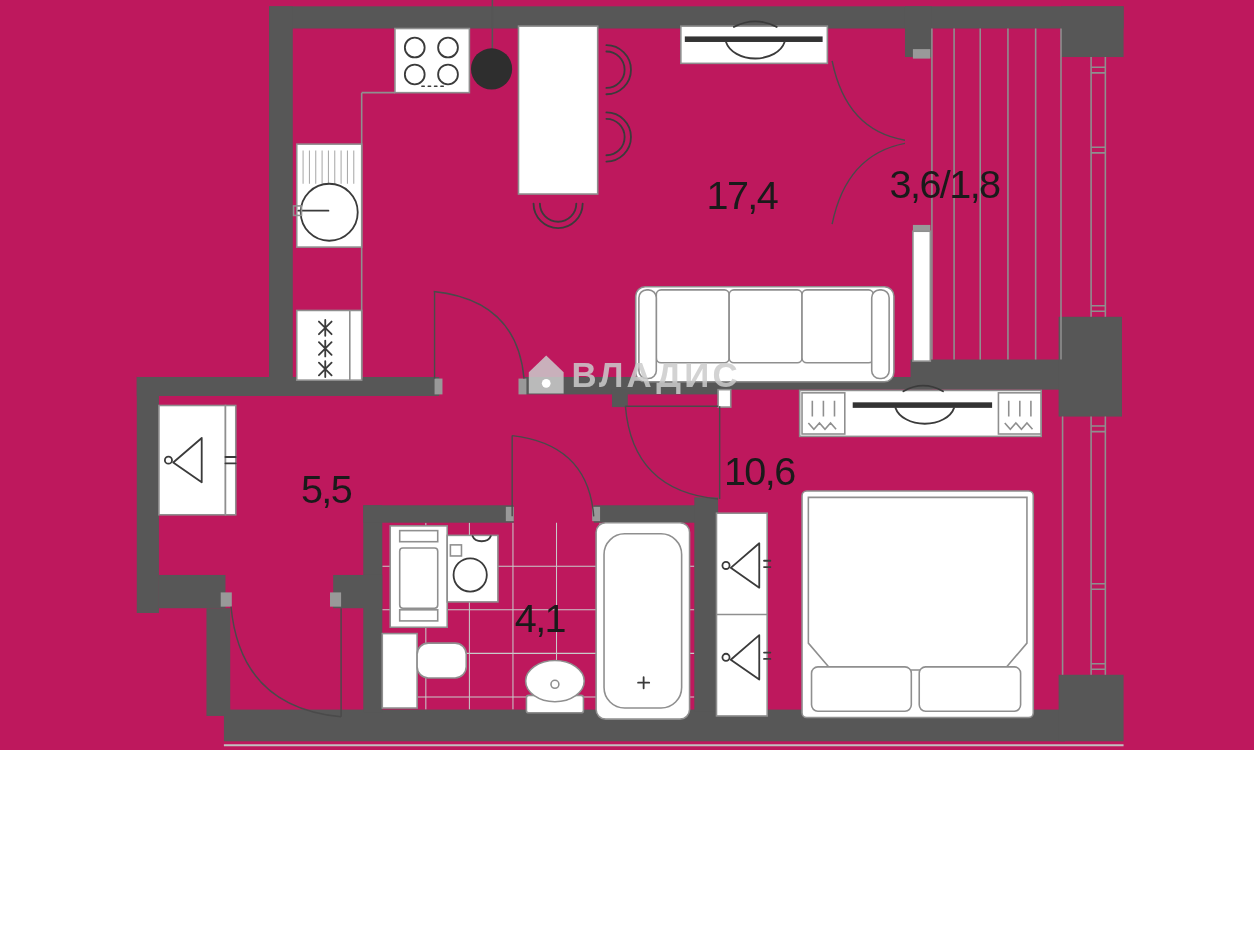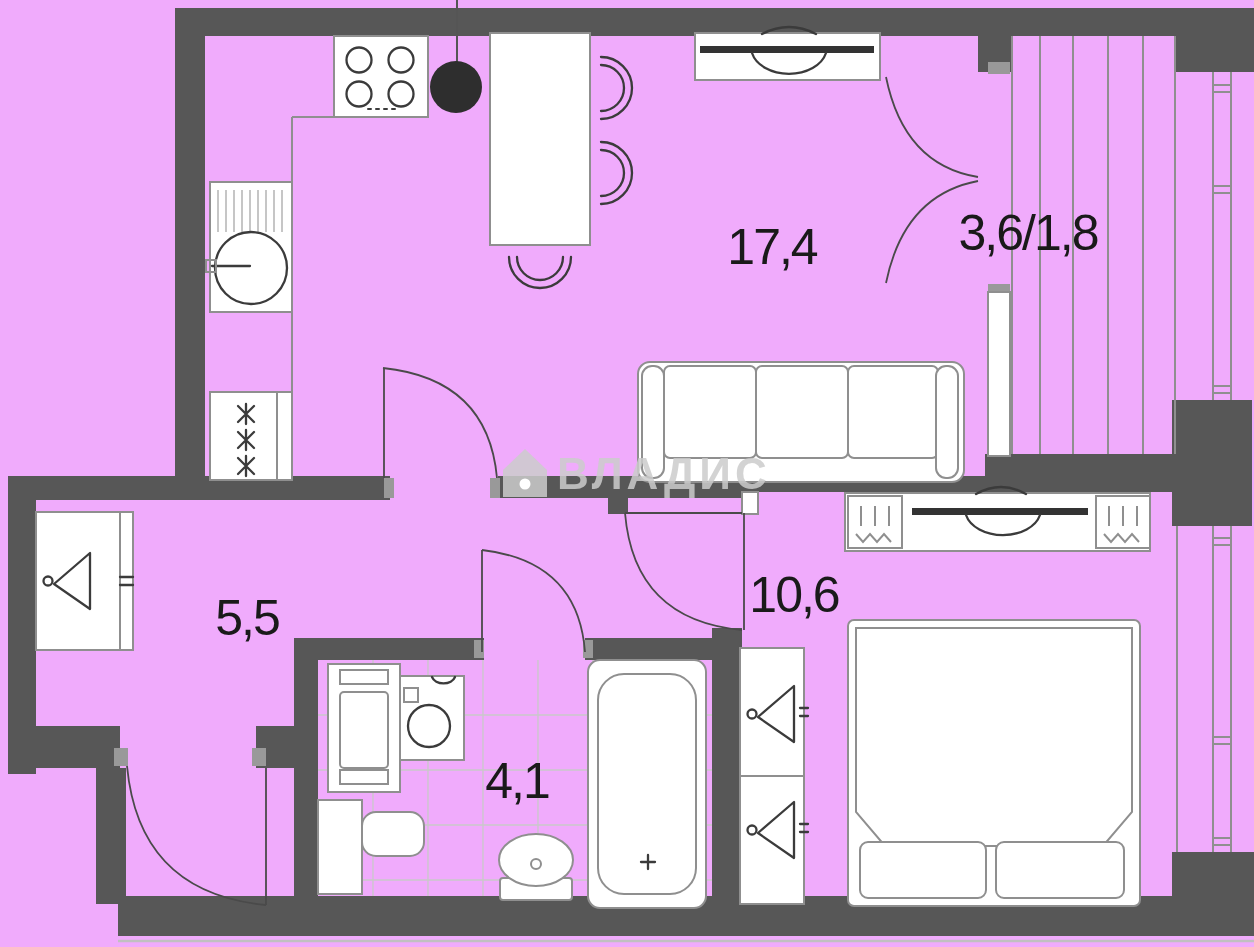--- a/index.html
+++ b/index.html
@@ -1,16 +1,16 @@
 <!DOCTYPE html>
 <html><head>
 <meta charset="utf-8">
 <style>
   html,body{margin:0;padding:0;background:#ffffff;}
-  .stage{position:relative;width:1254px;height:947px;background:#f0abfc;overflow:hidden;}
+  .stage{position:relative;width:1254px;height:750px;background:#be185d;overflow:hidden;}
   svg{display:block;width:100%;height:100%;}
   .w   {fill:#575757;stroke:none;}
   .f   {fill:#ffffff;stroke:#8f8f8f;stroke-width:2;}
   .ln  {stroke:#8f8f8f;stroke-width:2;fill:none;}
   .lt  {stroke:#c9c9c9;stroke-width:1.3;fill:none;}
   .hat {stroke:#a8a8a8;stroke-width:1.3;fill:none;}
   .dk  {stroke:#3b3b3b;stroke-width:2.3;fill:none;stroke-linejoin:round;stroke-linecap:round;}
   .arc {stroke:#4a4a4a;stroke-width:1.8;fill:none;}
   .jam {fill:#999999;stroke:none;}
   .blk {fill:#333333;stroke:none;}

